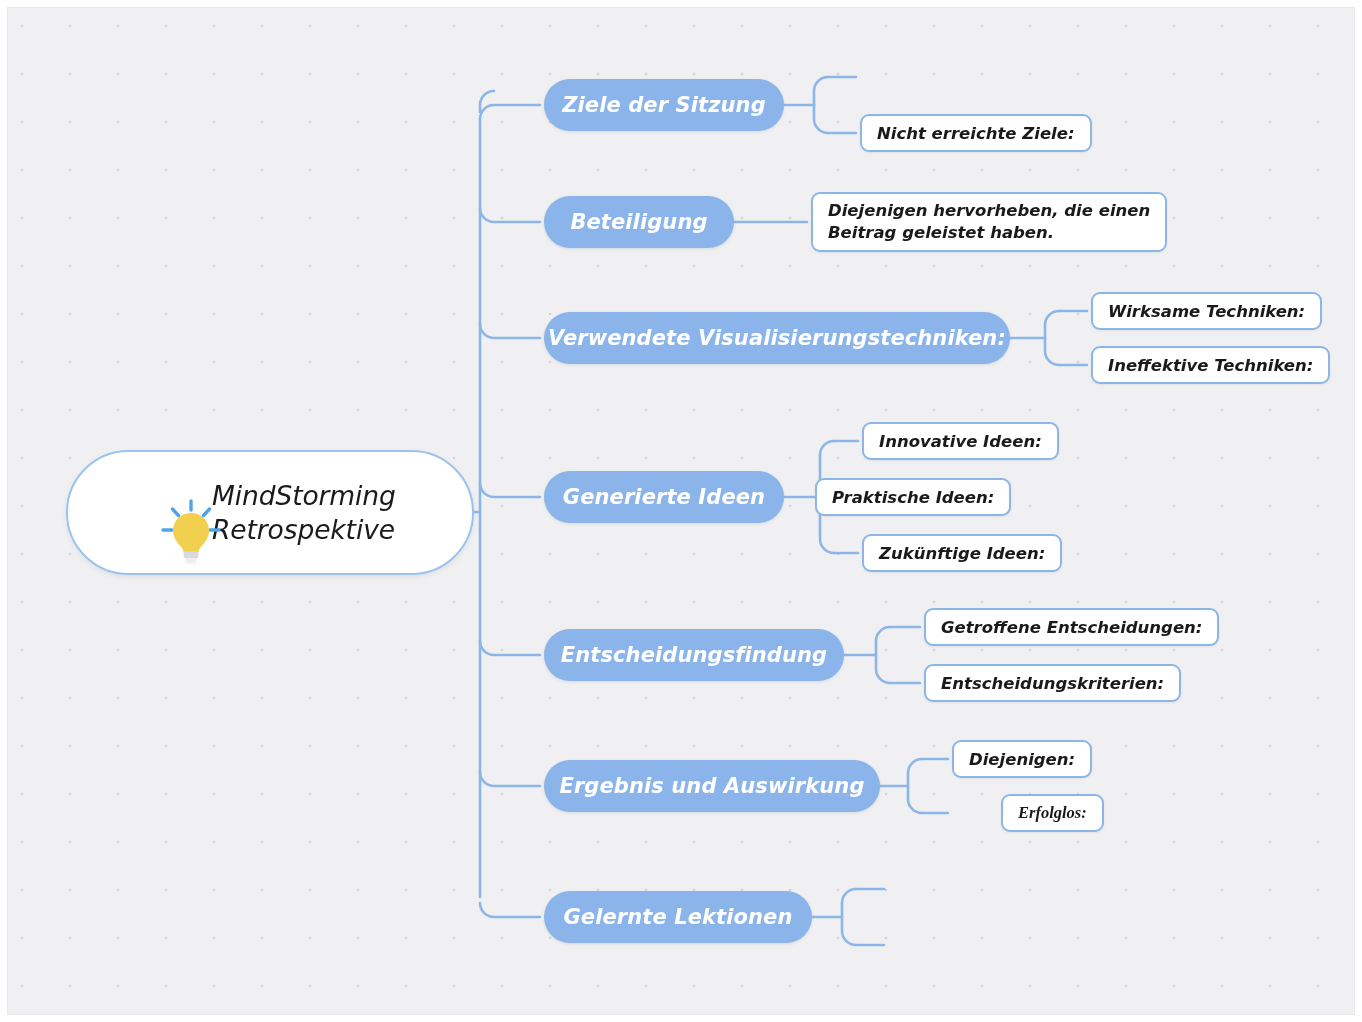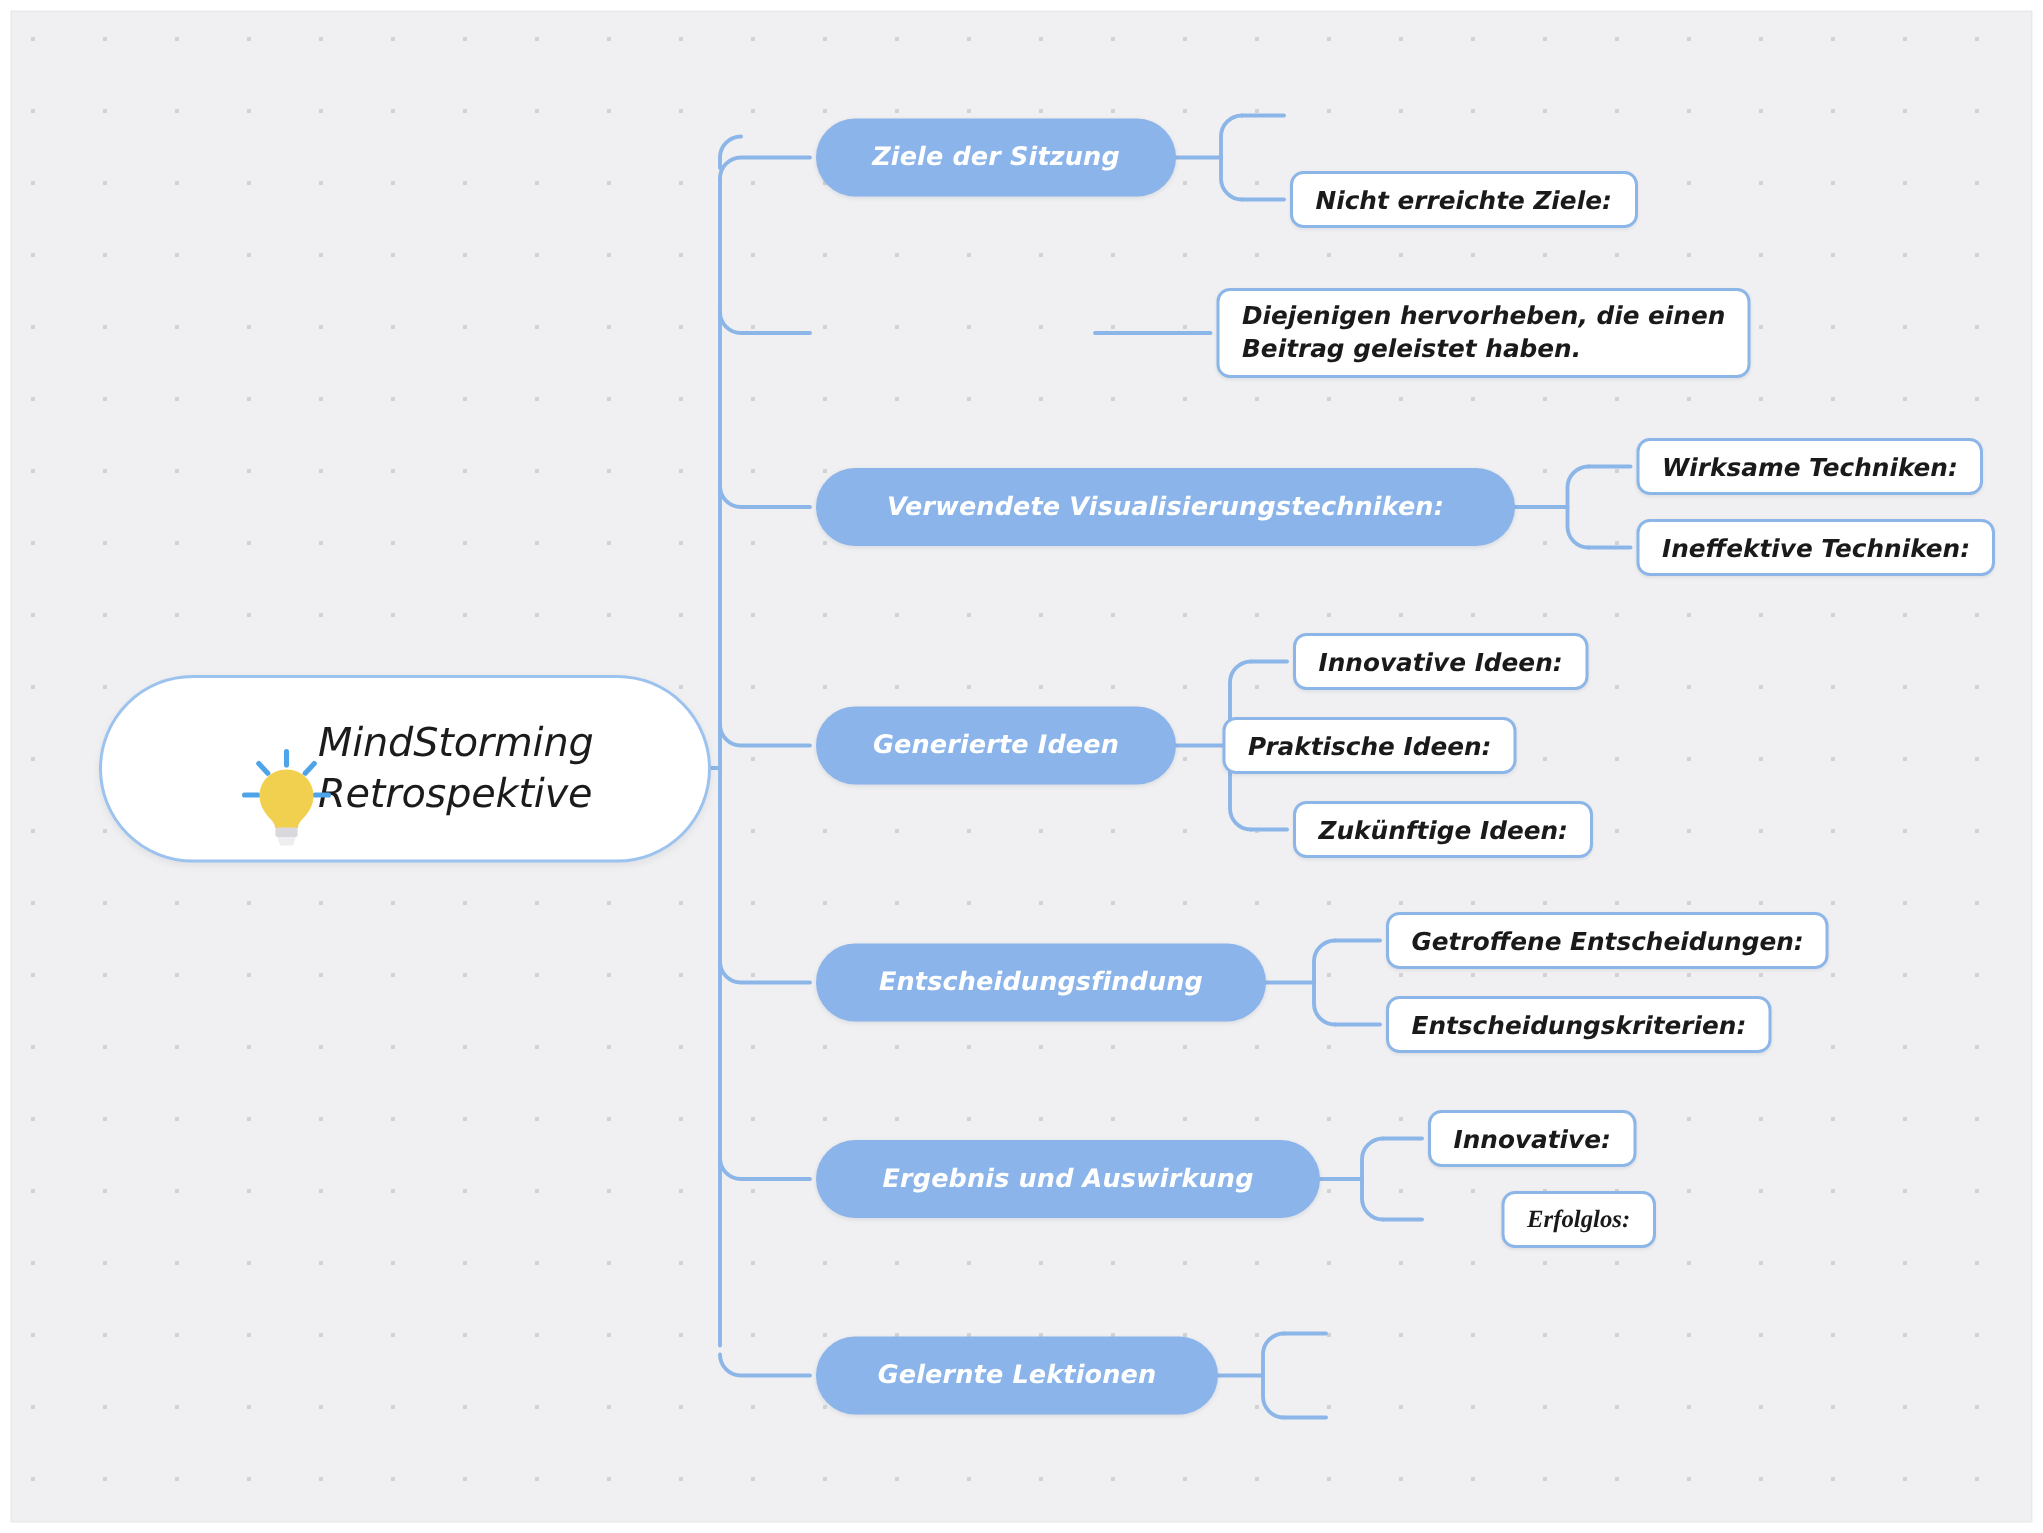--- a/index.html
+++ b/index.html
@@ -80,21 +80,21 @@
     line-height: 1.26;
     letter-spacing: -0.1px;
     white-space: pre-line;
   }
 
   
   .main-node {
     background: #8ab4ea;
     border-radius: 26px;
     color: #ffffff;
-    font-size: 17px;
+    font-size: 21px;
     font-weight: 700;
     font-style: italic;
     justify-content: center;
     letter-spacing: 0.1px;
     box-shadow: 0 1px 3px rgba(80,100,130,0.16);
     height: 52px;
   }
 
   
   .leaf-node {
@@ -203,20 +203,23 @@
       </svg>
     </span>
     <span class="title">MindStorming
 Retrospektive</span>
   </div>
 
   <div class="node main-node" style="left:537px; top:72px; width:240px;">
     <span>Ziele der Sitzung</span>
   </div>
 
+  <div class="node main-node" style="left:537px; top:189px; width:190px;">
+    <span>Beteiligung</span>
+  </div>
 
   <div class="node main-node" style="left:537px; top:305px; width:466px;">
     <span>Verwendete Visualisierungstechniken:</span>
   </div>
 
   <div class="node main-node" style="left:537px; top:464px; width:240px;">
     <span>Generierte Ideen</span>
   </div>
 
   <div class="node main-node" style="left:537px; top:622px; width:300px;">
@@ -258,19 +261,19 @@
   </div>
 
   <div class="node leaf-node" style="left:917px; top:601px;">
     <span>Getroffene Entscheidungen:</span>
   </div>
   <div class="node leaf-node" style="left:917px; top:657px;">
     <span>Entscheidungskriterien:</span>
   </div>
 
   <div class="node leaf-node" style="left:945px; top:733px;">
-    <span>Innovative:</span>
+    <span>Diejenigen:</span>
   </div>
   <div class="node leaf-node" style="left:994px; top:787px;font-family:Liberation Serif, serif;">
     <span>Erfolglos:</span>
   </div>
 
 </div>
 
 </body></html>

